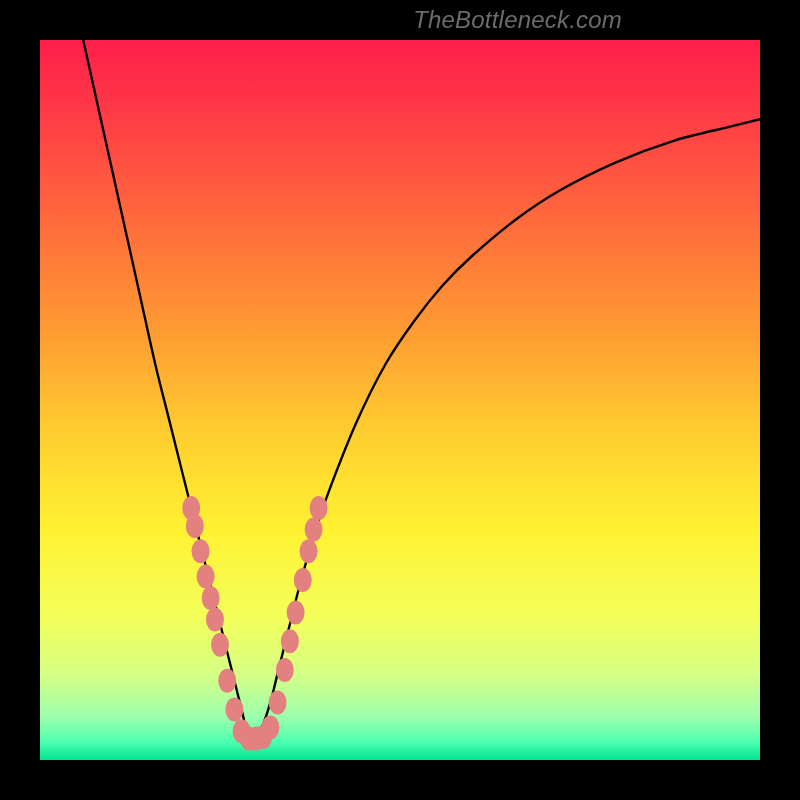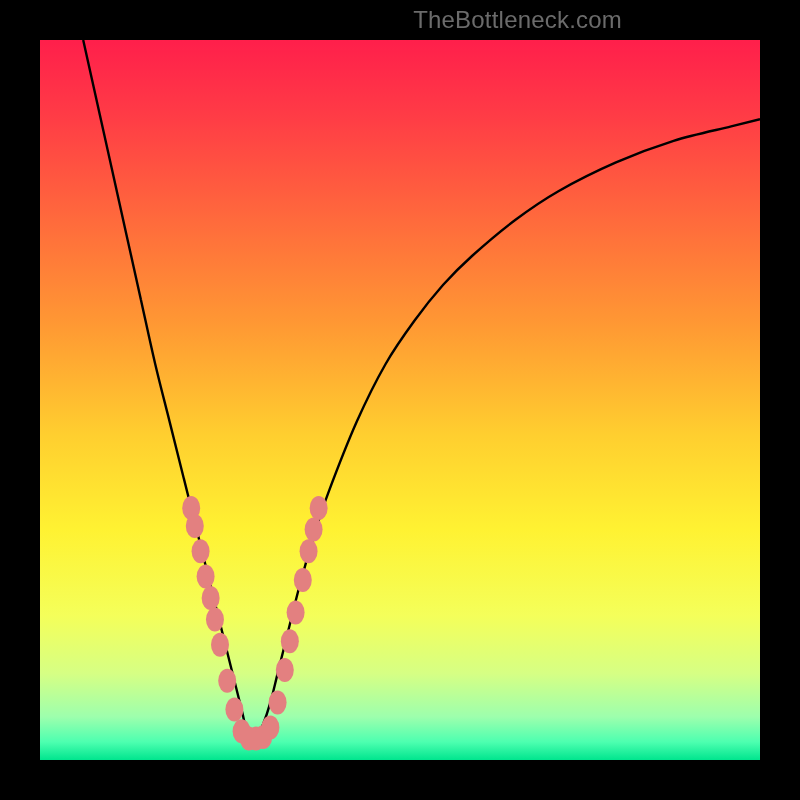--- a/index.html
+++ b/index.html
@@ -9,20 +9,21 @@
     height: 800px;
     overflow: hidden;
     background: #000;
     font-family: Arial, Helvetica, sans-serif;
   }
   .frame {
     position: relative;
     width: 634px;
     height: 800px;
     background: #000;
+    font-style: italic;
   }
   .plot-area {
     position: absolute;
     left: 40px;
     top: 40px;
     width: 720px;
     height: 720px;
     
   }
   .watermark {

